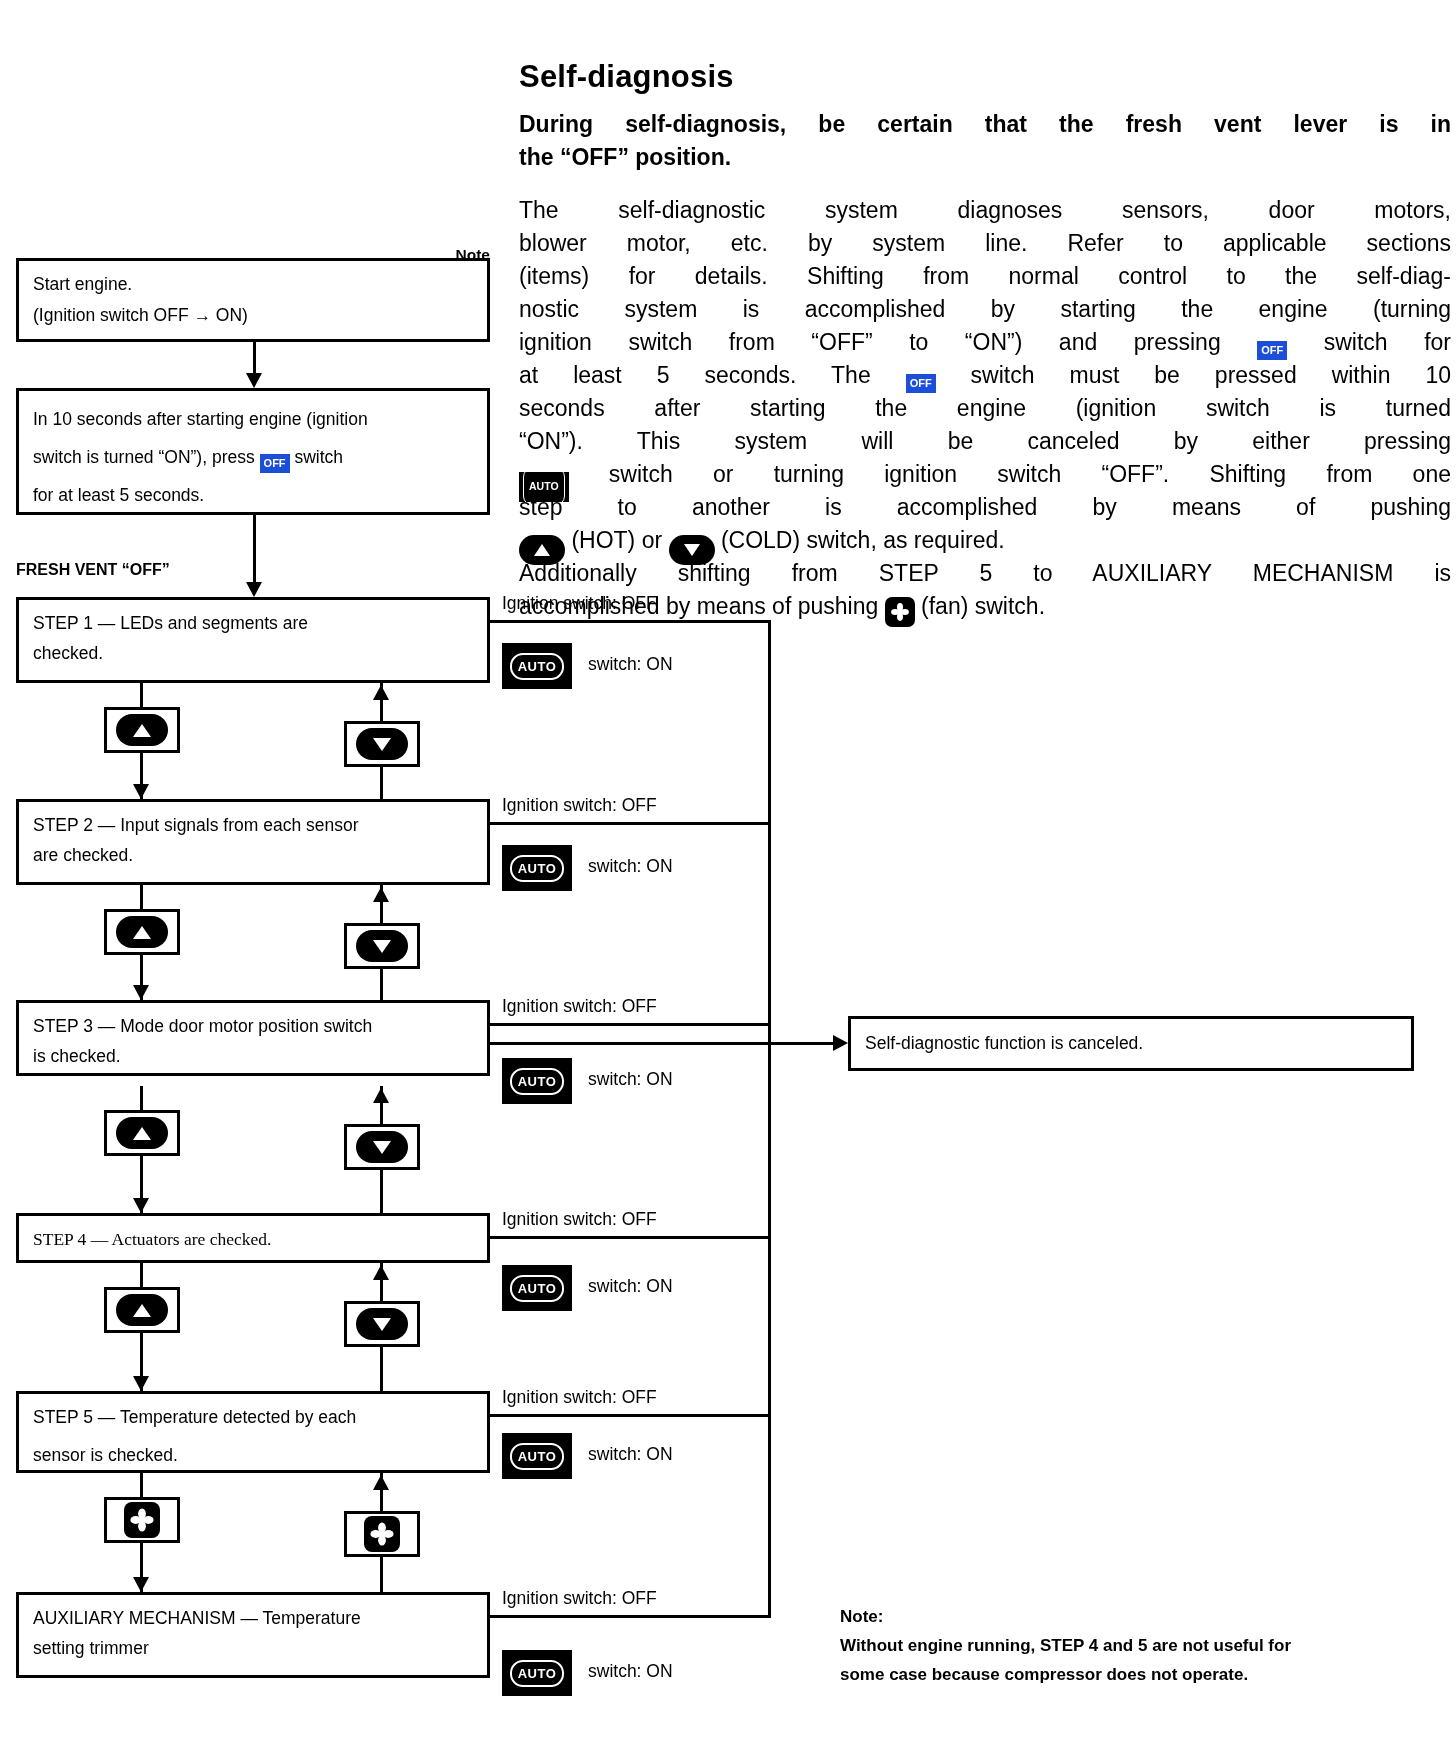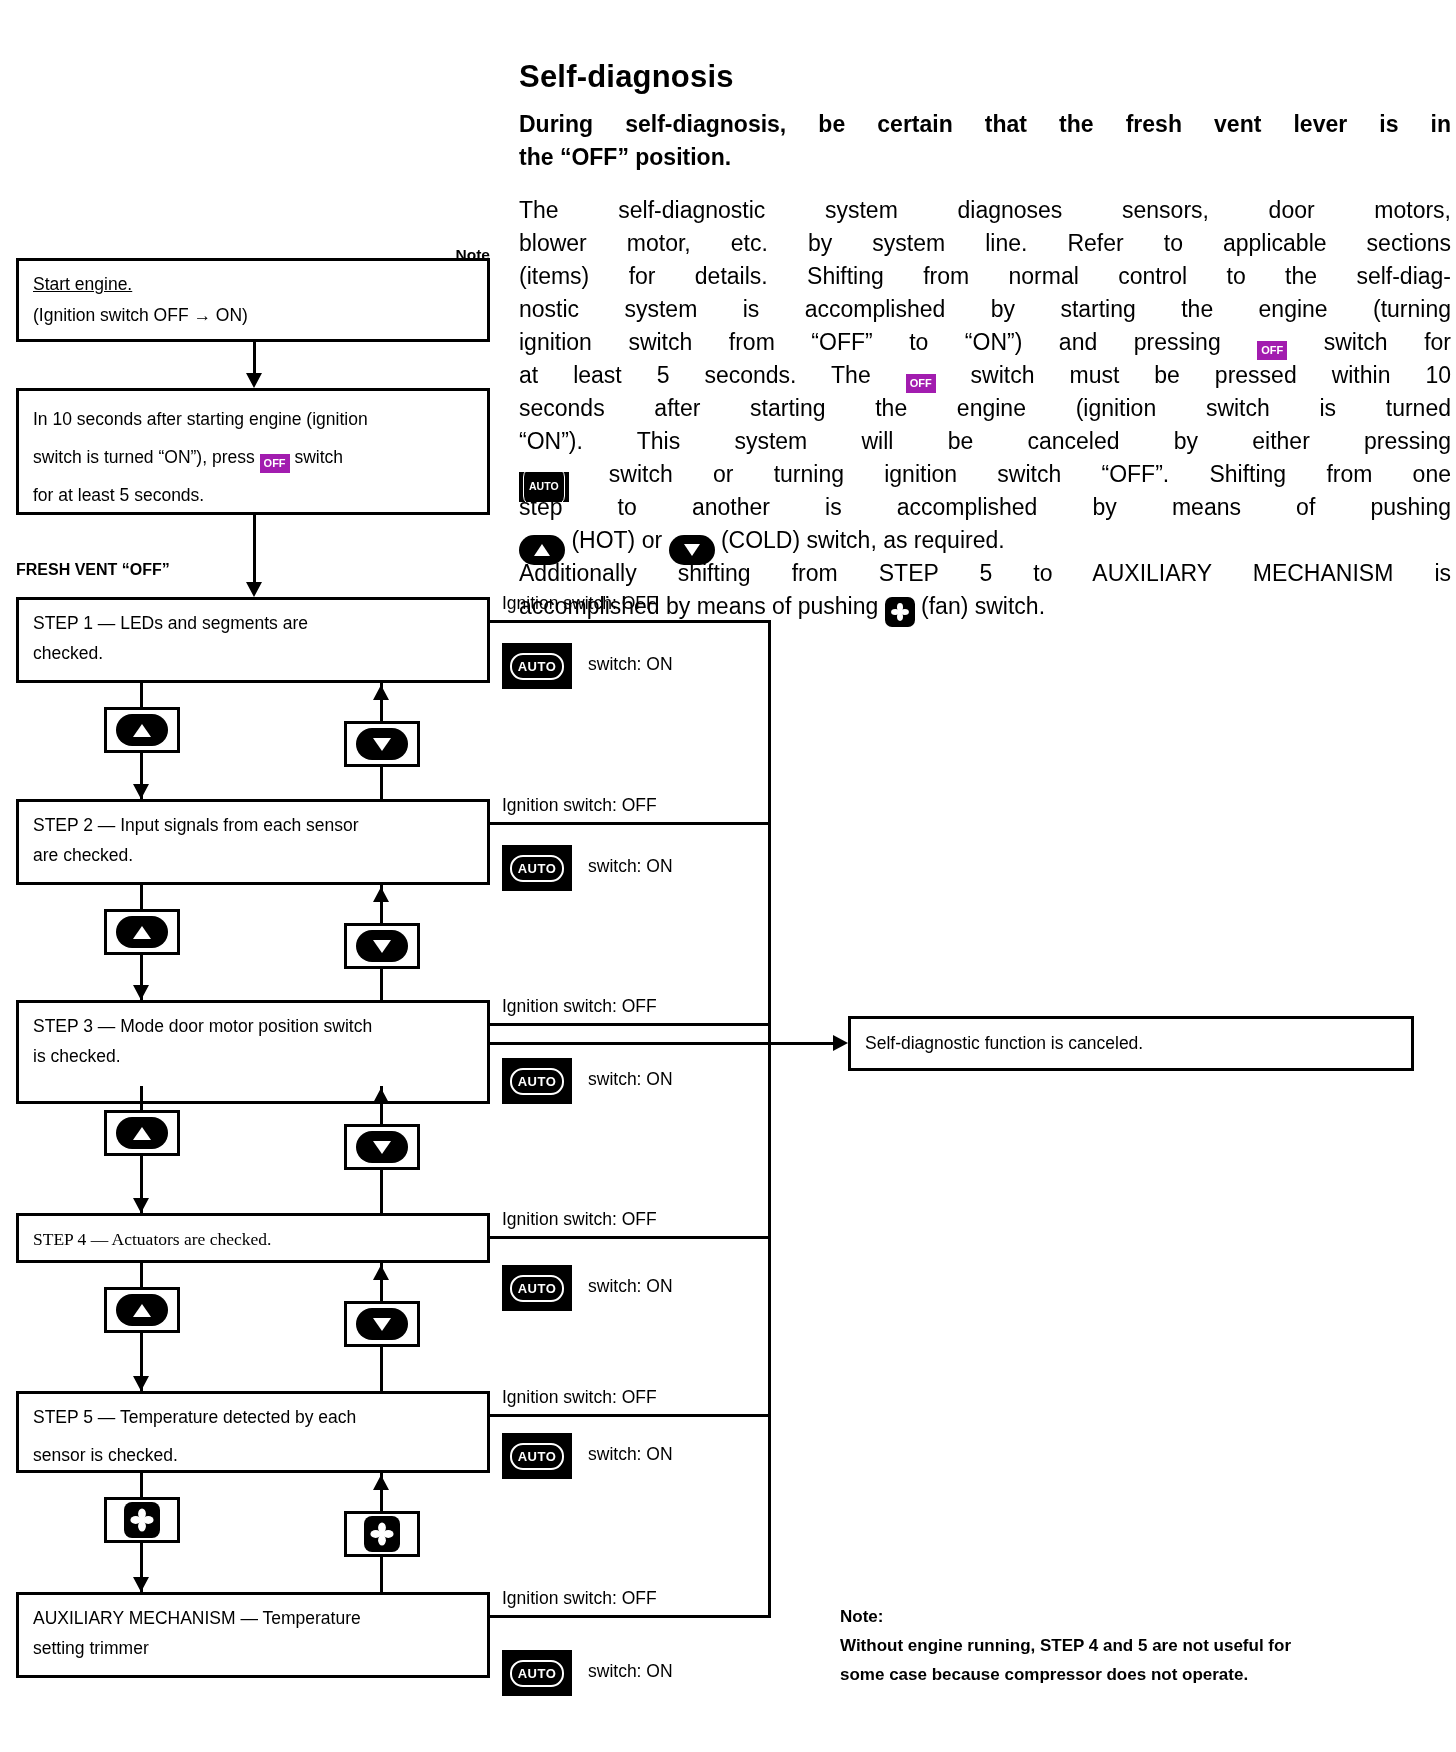--- a/index.html
+++ b/index.html
@@ -21,21 +21,21 @@
   .t-d{width:0;height:0;border-left:9px solid transparent;border-right:9px solid transparent;border-top:13px solid #fff;display:inline-block;}
   .fansq{width:36px;height:36px;border-radius:8px;background:#000;display:flex;align-items:center;justify-content:center;}
   .autochip{position:absolute;width:70px;height:46px;background:#000;display:flex;align-items:center;justify-content:center;}
   .autochip-in{border:2px solid #fff;border-radius:13px;padding:4px 6px;color:#fff;font-size:13px;font-weight:bold;letter-spacing:.5px;}
   .intro{position:absolute;left:519px;top:18px;width:932px;margin-top:41px;}
   .intro h1{margin:0;font-size:31px;font-weight:bold;letter-spacing:.2px;}
   .warning{margin-top:13px;font-size:23px;font-weight:bold;line-height:33px;}
   .bodytext{margin-top:20px;font-size:23px;}
   .bl{height:33px;line-height:33px;}
   .jline{text-align:justify;text-align-last:justify;}
-  .i-off{display:inline-block;background:#a21caf;color:#fff;font-size:11px;font-weight:bold;padding:4px 4px;line-height:1;vertical-align:-4px;}
+  .i-off{display:inline-block;background:#1d4ed8;color:#fff;font-size:11px;font-weight:bold;padding:4px 4px;line-height:1;vertical-align:-4px;}
   .i-auto{display:inline-flex;background:#000;align-items:center;justify-content:center;height:30px;padding:0 4px;vertical-align:-8px;}
   .i-auto-in{border:1.5px solid #fff;border-radius:10px;padding:2px 5px;color:#fff;font-size:10.5px;font-weight:bold;}
   .i-pill{display:inline-flex;width:46px;height:30px;border-radius:15px;background:#000;align-items:center;justify-content:center;vertical-align:-8px;}
   .i-pill .t-u{border-left-width:8px;border-right-width:8px;border-bottom-width:12px;}
   .i-pill .t-d{border-left-width:8px;border-right-width:8px;border-top-width:12px;}
   .i-fan{display:inline-flex;width:30px;height:30px;border-radius:7px;background:#000;align-items:center;justify-content:center;vertical-align:-8px;}
   .cancelbox{display:flex;align-items:center;padding-left:14px;}
   .footnote{position:absolute;left:840px;top:1602px;font-size:17px;font-weight:bold;line-height:29px;}
 </style>
 </head>
@@ -78,21 +78,21 @@
                 <circle cx="12" cy="12" r="2.6"></circle>
               </g>
             </svg>
           </span> (fan) switch.</div>
       </div>
   </section>
 
   <div id="flowchart">
       <div class="flabel" style="left: 340px; top: 230px; width: 150px; text-align: right; font-size: 15.5px; margin-top: 16px;">Note</div>
       <div class="box" style="left: 16px; top: 258px; width: 474px; height: 84px; padding: 8px 0px 0px 14px;">
-        <div class="fc-line" style="line-height: 31px; text-decoration: underline;">Start engine.</div>
+        <div class="fc-line" style="line-height: 31px;">Start engine.</div>
         <div class="fc-line" style="line-height: 31px;">(Ignition switch OFF → ON)</div>
       </div>
       <div class="vline" style="left: 253px; top: 342px; width: 3px; height: 31px;"></div>
       <div class="ah ah-d" style="left: 246px; top: 373px;"></div>
       <div class="box" style="left: 16px; top: 388px; width: 474px; height: 127px; padding: 9px 0px 0px 14px;">
         <div class="fc-line" style="line-height: 38px;">In 10 seconds after starting engine (ignition</div>
         <div class="fc-line" style="line-height: 38px;">switch is turned “ON”), press <span class="i-off">OFF</span> switch</div>
         <div class="fc-line" style="line-height: 38px;">for at least 5 seconds.</div>
       </div>
       <div class="vline" style="left: 253px; top: 515px; width: 3px; height: 67px;"></div>
@@ -112,21 +112,21 @@
       <div class="box" style="left: 16px; top: 799px; width: 474px; height: 86px; padding: 8px 0px 0px 14px;">
         <div class="fc-line" style="line-height: 30px;">STEP 2 — Input signals from each sensor</div>
         <div class="fc-line" style="line-height: 30px;">are checked.</div>
       </div>
       <div class="hline" style="left: 490px; top: 822px; width: 281px; height: 3px;"></div>
       <div class="sidelabel" style="left: 502px; top: 795px;">Ignition switch: OFF</div>
       <div class="autochip" style="left: 502px; top: 845px;">
         <span class="autochip-in">AUTO</span>
       </div>
       <div class="sidelabel" style="left: 588px; top: 856px;">switch: ON</div>
-      <div class="box" style="left: 16px; top: 1000px; width: 474px; height: 104px; padding: 8px 0px 0px 14px;">
+      <div class="box" style="left: 16px; top: 1000px; width: 474px; height: 76px; padding: 8px 0px 0px 14px;">
         <div class="fc-line" style="line-height: 30px;">STEP 3 — Mode door motor position switch</div>
         <div class="fc-line" style="line-height: 30px;">is checked.</div>
       </div>
       <div class="hline" style="left: 490px; top: 1023px; width: 281px; height: 3px;"></div>
       <div class="sidelabel" style="left: 502px; top: 996px;">Ignition switch: OFF</div>
       <div class="autochip" style="left: 502px; top: 1058px;">
         <span class="autochip-in">AUTO</span>
       </div>
       <div class="sidelabel" style="left: 588px; top: 1069px;">switch: ON</div>
       <div class="box" style="left: 16px; top: 1213px; width: 474px; height: 50px; padding: 8px 0px 0px 14px;">

